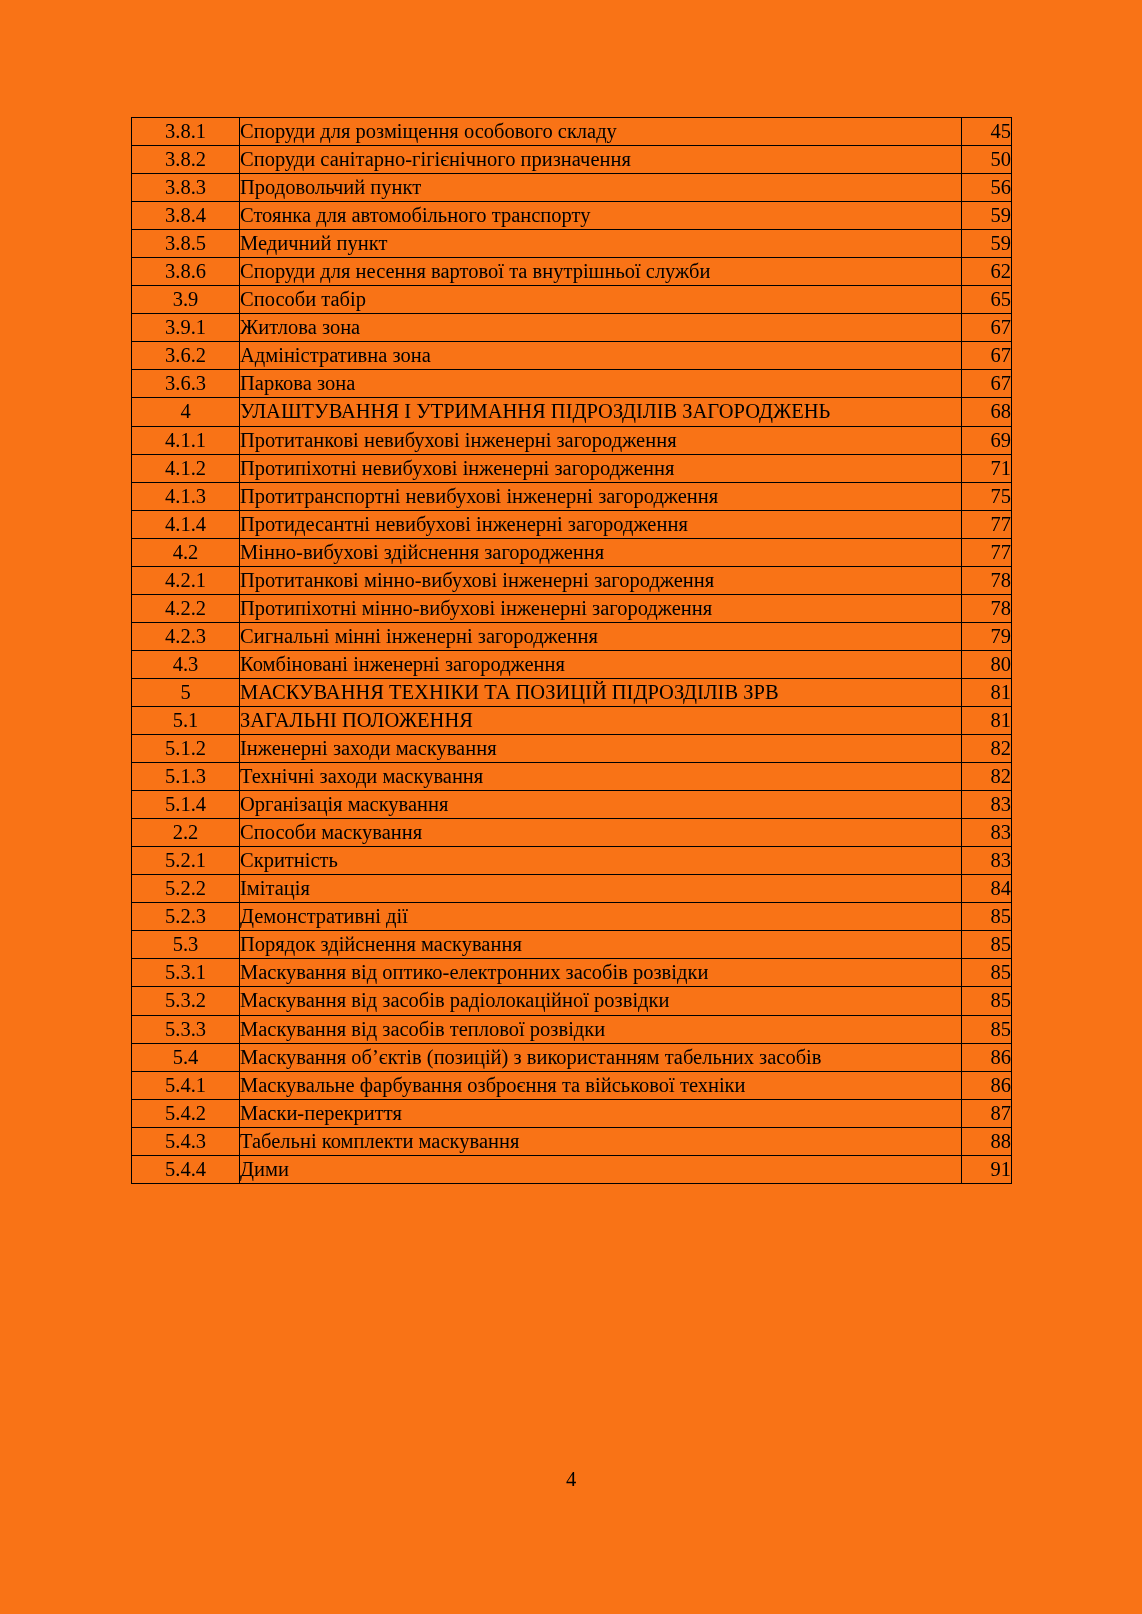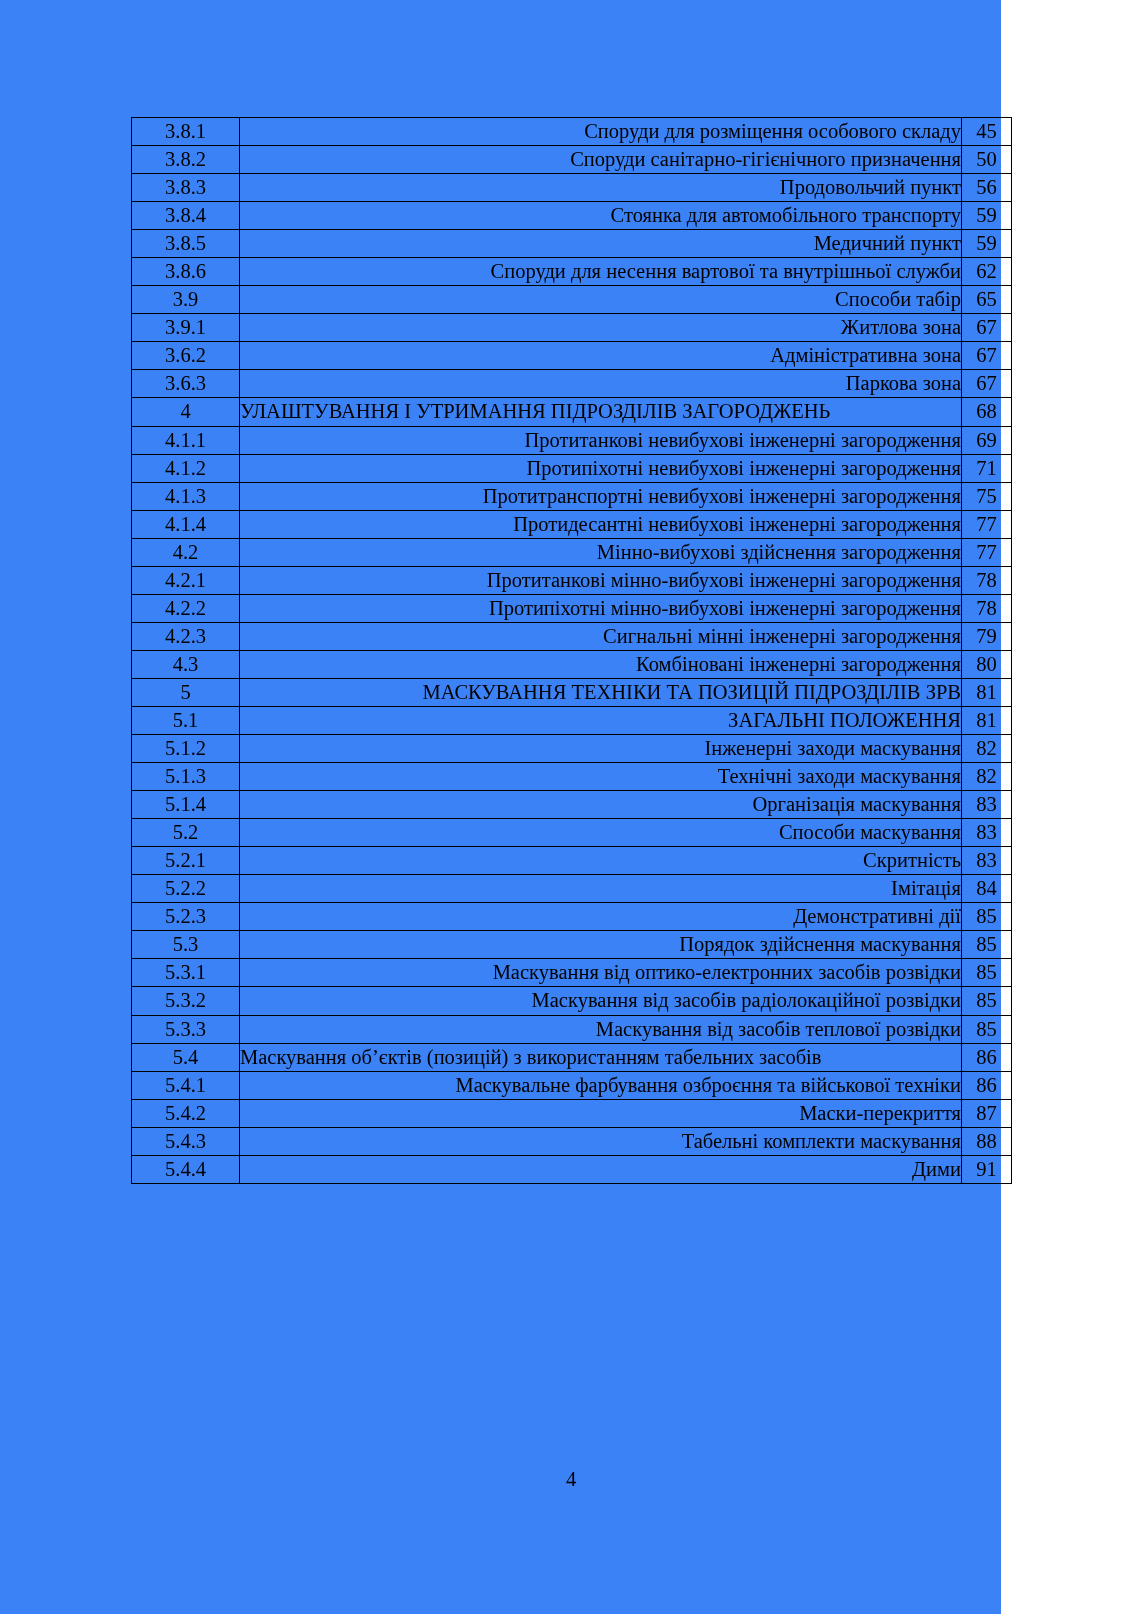--- a/index.html
+++ b/index.html
@@ -12,23 +12,23 @@
     height: 1614px;
     font-family: "Liberation Serif", "DejaVu Serif", serif;
     color: #000000;
     position: relative;
     overflow: hidden;
   }
   .page {
     position: absolute;
     left: 0;
     top: 0;
-    width: 1001px;
+    width: 1142px;
     height: 1614px;
-    background: #3b82f6;
+    background: #f97316;
   }
   .toc-wrap {
     position: absolute;
     left: 131px;
     top: 117px;
     width: 880px;
   }
   table.toc {
     border-collapse: collapse;
     width: 880px;
@@ -44,29 +44,29 @@
     padding: 0;
     vertical-align: top;
     line-height: 1.32;
   }
   td.num {
     text-align: center;
     padding: 2px 4px 3px 4px;
     white-space: nowrap;
   }
   td.title {
-    text-align: right;
+    text-align: left;
     padding: 2px 6px 3px 7px;
   }
   td.title.just {
     text-align: justify;
     text-align-last: left;
   }
   td.pageno {
-    text-align: center;
+    text-align: right;
     padding: 2px 4px 3px 9px;
     white-space: nowrap;
   }
   .page-footer {
     position: absolute;
     left: 0;
     top: 1468px;
     width: 1142px;
     text-align: center;
     font-size: 20.5px;
@@ -205,21 +205,21 @@
             <td class="num">5.1.3</td>
             <td class="title">Технічні заходи маскування</td>
             <td class="pageno">82</td>
           </tr>
           <tr>
             <td class="num">5.1.4</td>
             <td class="title">Організація маскування</td>
             <td class="pageno">83</td>
           </tr>
           <tr>
-            <td class="num">5.2</td>
+            <td class="num">2.2</td>
             <td class="title">Способи маскування</td>
             <td class="pageno">83</td>
           </tr>
           <tr>
             <td class="num">5.2.1</td>
             <td class="title">Скритність</td>
             <td class="pageno">83</td>
           </tr>
           <tr>
             <td class="num">5.2.2</td>

